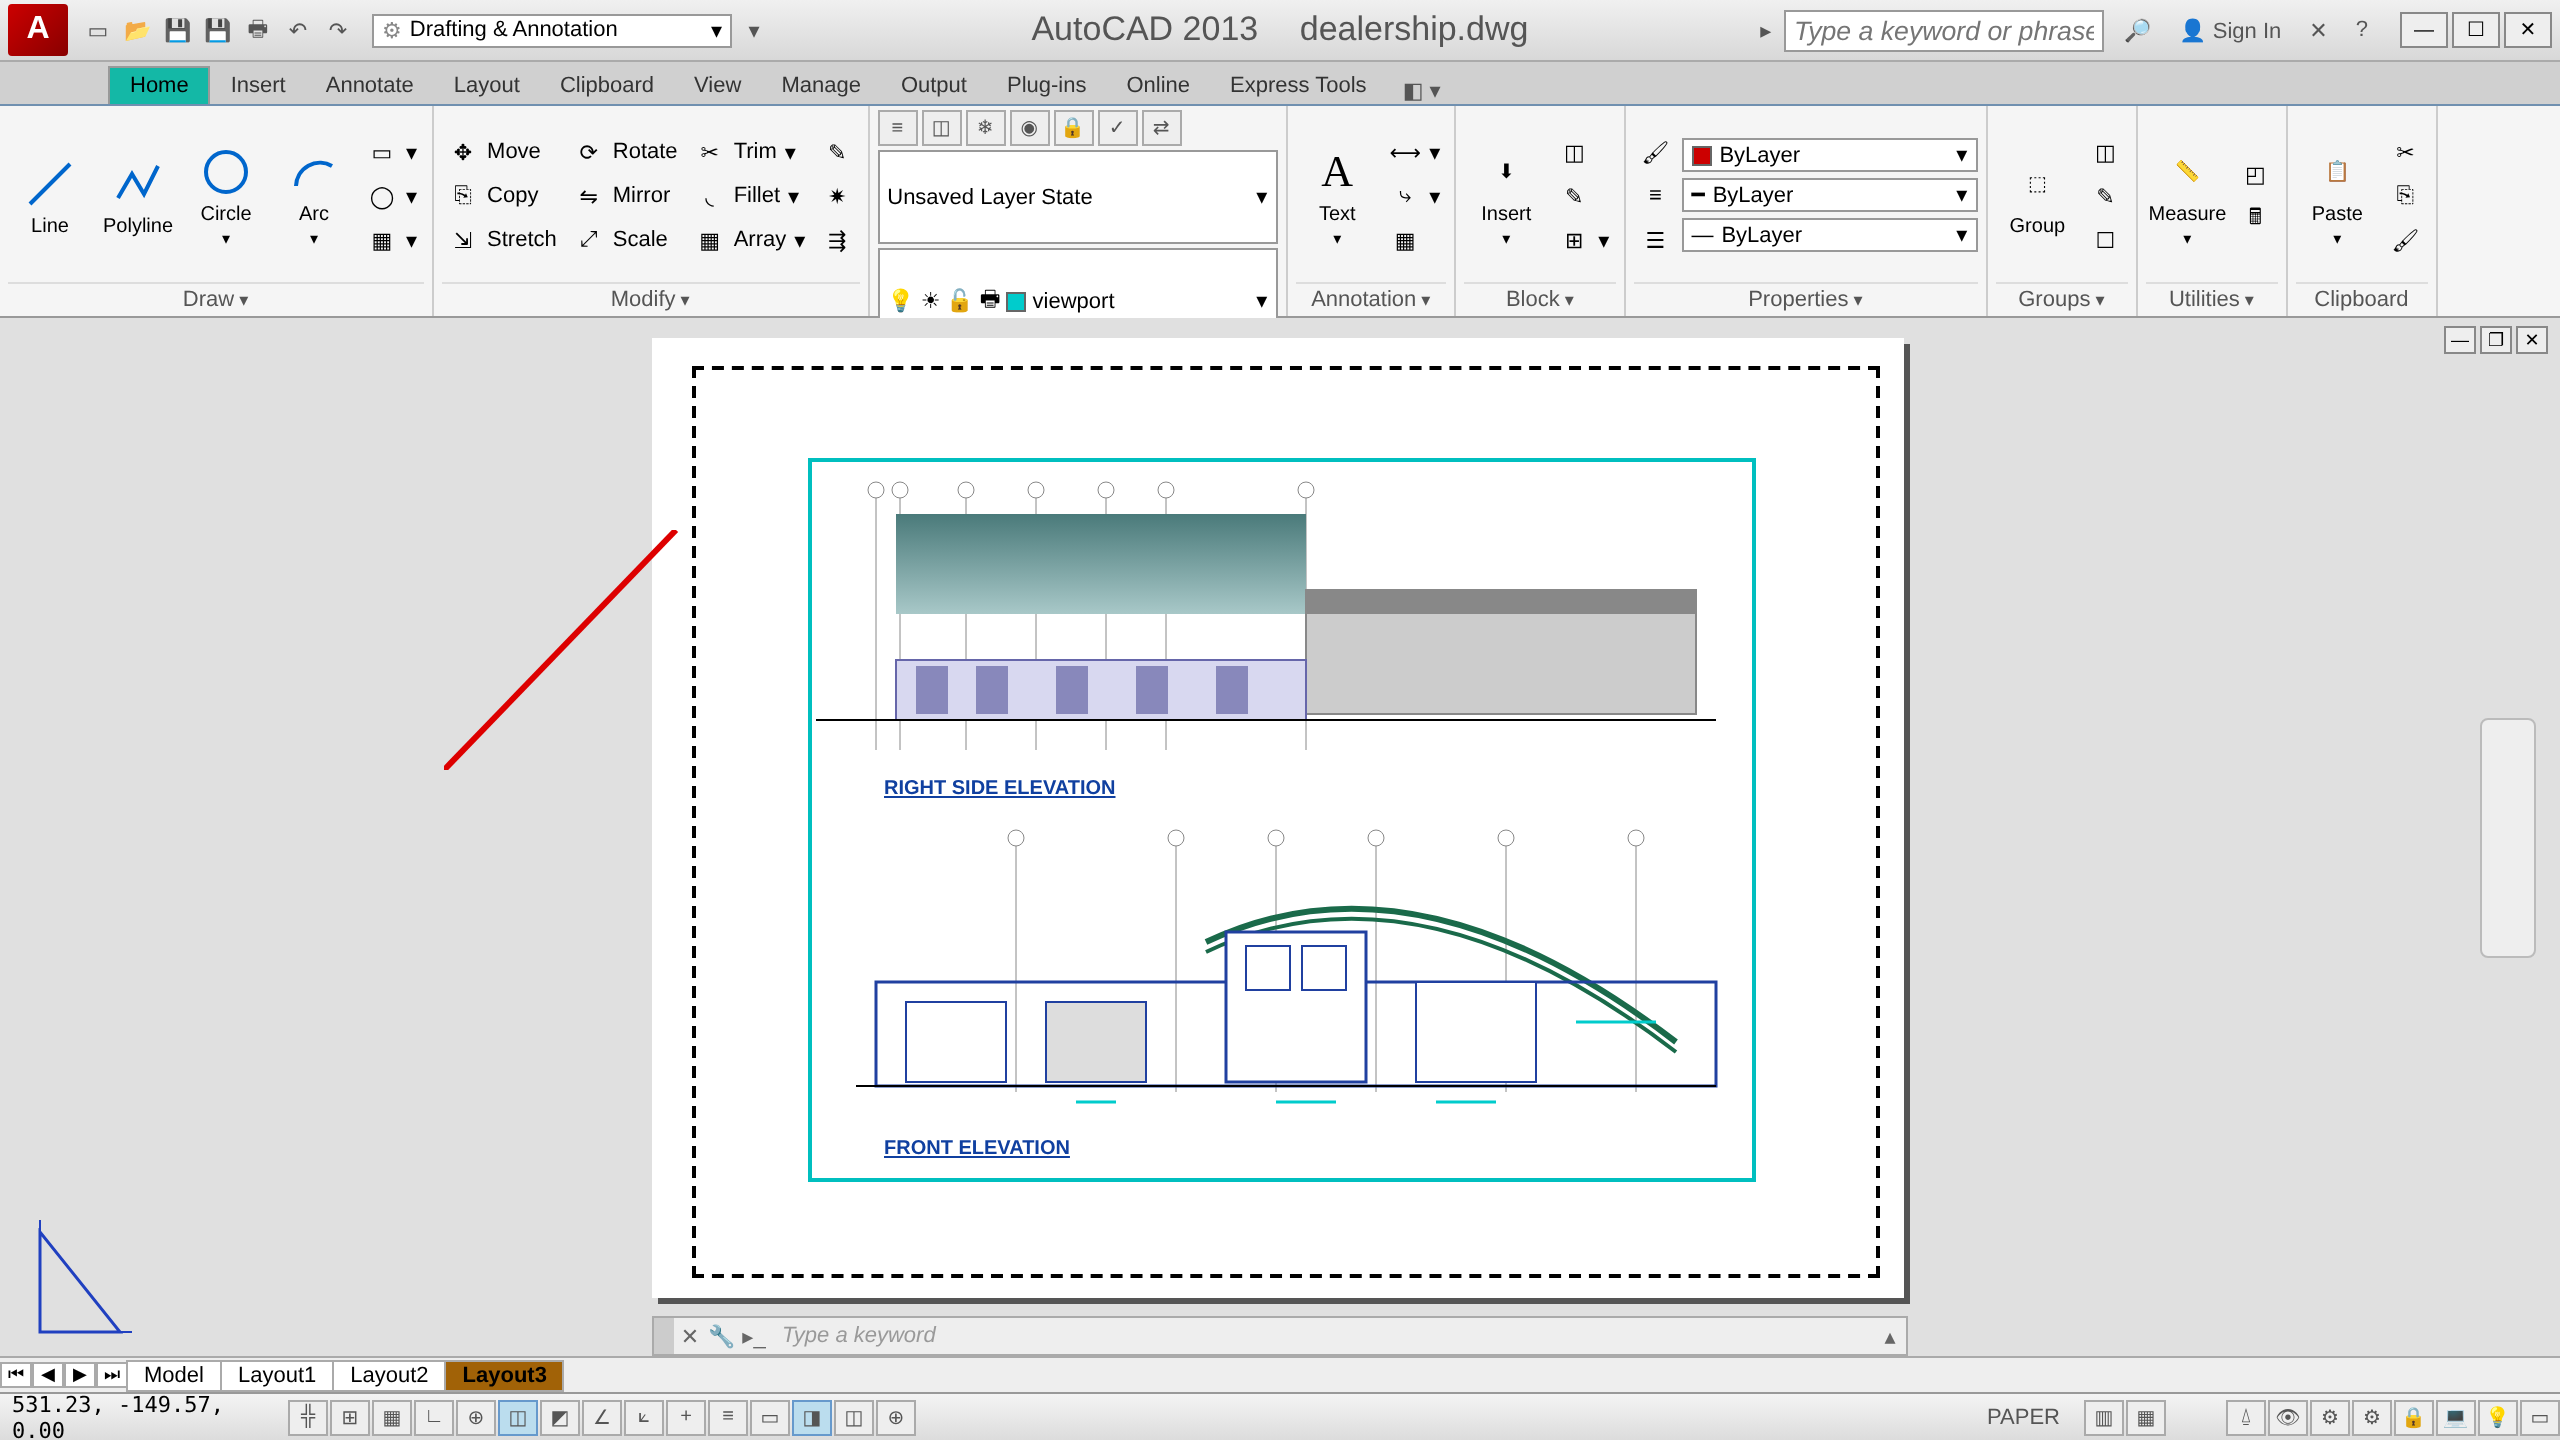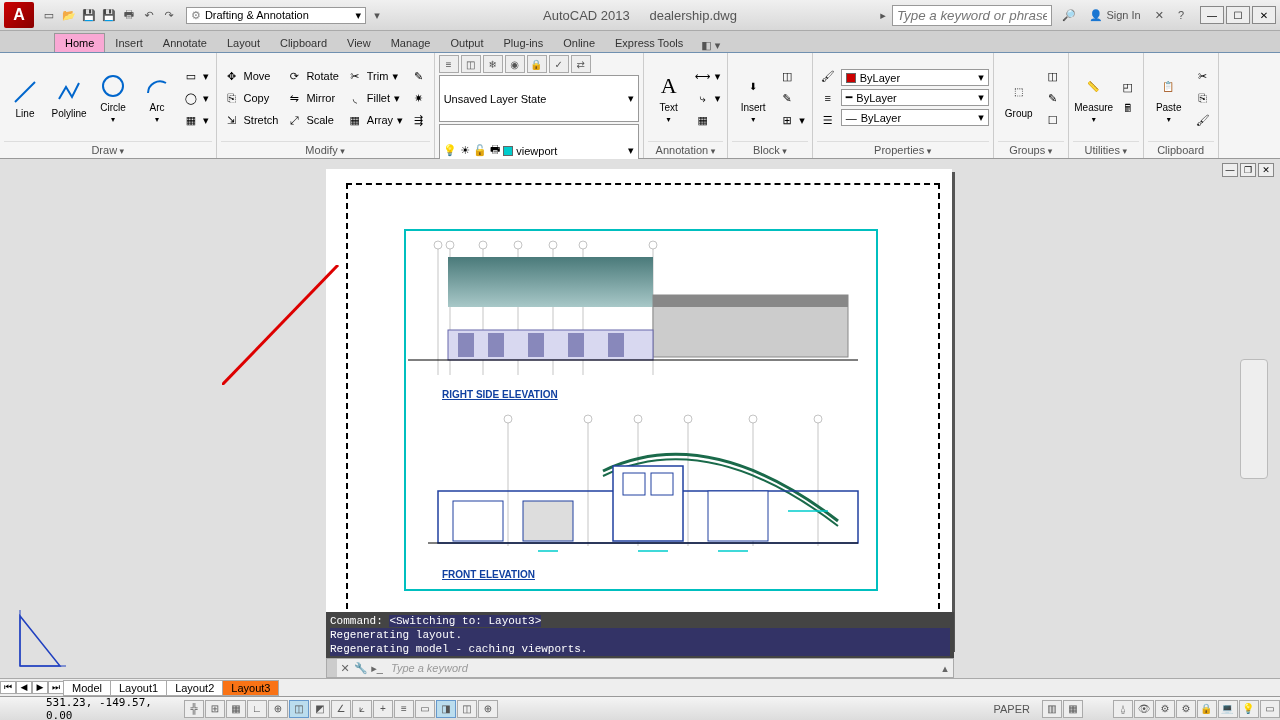--- a/index.html
+++ b/index.html
@@ -3,31 +3,31 @@
 <meta charset="utf-8">
 <style>
 * { box-sizing: border-box; margin: 0; padding: 0; }
 body { font-family: "Segoe UI", Tahoma, sans-serif; font-size: 11px; width: 1280px; height: 720px; overflow: hidden; background: #e8e8e8; }
 .title-bar { height: 31px; background: linear-gradient(#f0f0f0, #d8d8d8); display: flex; align-items: center; padding: 0 4px; border-bottom: 1px solid #aaa; }
 .app-logo { width: 30px; height: 26px; background: linear-gradient(135deg, #c00, #800); border-radius: 2px; display: flex; align-items: center; justify-content: center; color: #fff; font-weight: bold; font-size: 16px; margin-right: 6px; }
 .qat { display: flex; gap: 2px; align-items: center; }
 .qat-btn { width: 18px; height: 18px; display: flex; align-items: center; justify-content: center; color: #555; cursor: pointer; }
 .workspace-combo { margin-left: 8px; background: #fff; border: 1px solid #999; padding: 1px 4px; display: flex; align-items: center; gap: 4px; font-size: 11px; width: 180px; }
 .workspace-combo .gear { color: #888; }
-.app-title { flex: 1; text-align: center; font-size: 13px; color: #555; padding-left: 20px; }
+.app-title { flex: 1; text-align: center; font-size: 17px; color: #555; padding-left: 20px; }
 .app-title .fn { margin-left: 16px; }
 .search-box { width: 160px; background: #fff; border: 1px solid #999; padding: 2px 4px; color: #888; font-style: italic; margin-right: 6px; }
 .title-right { display: flex; align-items: center; gap: 6px; }
 .title-right .btn { padding: 1px 4px; color: #555; cursor: pointer; }
 .win-ctrl { display: flex; gap: 2px; margin-left: 12px; }
 .win-ctrl span { width: 24px; height: 18px; border: 1px solid #888; background: #eee; display: flex; align-items: center; justify-content: center; font-size: 10px; cursor: pointer; }
 
 .tab-bar { height: 22px; background: #d0d0d0; display: flex; align-items: flex-end; padding-left: 54px; border-bottom: 1px solid #7090b0; }
 .tab { padding: 3px 10px; font-size: 11px; color: #333; cursor: pointer; }
-.tab.active { background: #f9a8d4; border: 1px solid #999; border-bottom: none; color: #000; }
+.tab.active { background: #14b8a6; border: 1px solid #999; border-bottom: none; color: #000; }
 .tab-end { margin-left: 8px; color: #555; }
 
 .ribbon { height: 106px; background: #f5f5f5; display: flex; border-bottom: 1px solid #999; }
 .ribbon-panel { display: flex; flex-direction: column; border-right: 1px solid #ccc; padding: 2px 4px 0; }
 .panel-body { flex: 1; display: flex; align-items: center; gap: 2px; }
 .panel-title { text-align: center; font-size: 11px; color: #555; padding: 2px 0; border-top: 1px solid #ddd; }
 .panel-title .drop::after { content: " ▾"; font-size: 9px; }
 .big-btn { display: flex; flex-direction: column; align-items: center; justify-content: center; width: 42px; height: 72px; cursor: pointer; font-size: 10px; gap: 2px; }
 .big-btn .icon { width: 28px; height: 28px; display: flex; align-items: center; justify-content: center; }
 .small-stack { display: flex; flex-direction: column; gap: 2px; }
@@ -54,24 +54,24 @@
 .cmd-hist .hl { background: #336; }
 .cmd-input-row { display: flex; align-items: center; background: #eee; border: 1px solid #aaa; height: 20px; }
 .cmd-input-row .handle { width: 10px; background: #ccc; height: 100%; }
 .cmd-input-row .x { width: 16px; text-align: center; color: #666; cursor: pointer; }
 .cmd-input-row .cmd-in { flex: 1; padding: 0 6px; color: #999; font-style: italic; font-size: 11px; }
 
 .layout-tabs { height: 18px; background: #eee; display: flex; align-items: center; border-top: 1px solid #aaa; font-size: 11px; }
 .lt-nav { display: flex; }
 .lt-nav span { width: 16px; border: 1px solid #aaa; text-align: center; font-size: 9px; cursor: pointer; background: #fff;}
 .lt-tab { padding: 1px 8px; border: 1px solid #aaa; background: #fff; cursor: pointer; margin-left: -1px; }
-.lt-tab.active { background: #f97316; font-weight: normal; }
+.lt-tab.active { background: #a16207; font-weight: bold; }
 
 .status-bar { height: 24px; background: linear-gradient(#f4f4f4, #dcdcdc); display: flex; align-items: center; border-top: 1px solid #999; font-size: 11px; }
-.coords { width: 140px; padding-left: 6px; font-family: monospace; margin-left: 40px; }
+.coords { width: 140px; padding-left: 6px; font-family: monospace; }
 .sb-group { display: flex; gap: 1px; margin-left: 4px; }
 .sb-btn { width: 20px; height: 18px; border: 1px solid #aaa; background: #eee; display: flex; align-items: center; justify-content: center; font-size: 10px; color: #555; cursor: pointer; }
 .sb-btn.on { background: #bde; border-color: #69c; }
 .sb-spacer { flex: 1; }
 .sb-text { padding: 0 8px; color: #555; }
 
 svg { display: block; }
 </style>
 </head>
 <body>
@@ -475,25 +475,20 @@
       <line x1="0" y1="120" x2="116" y2="0" stroke="#d00" stroke-width="3"></line>
     </svg>
   <svg class="ucs" viewBox="0 0 56 64">
       <polygon points="6,58 6,8 46,58" fill="none" stroke="#2040c0" stroke-width="1.5"></polygon>
       <line x1="6" y1="58" x2="6" y2="2" stroke="#2040c0"></line>
       <line x1="6" y1="58" x2="52" y2="58" stroke="#2040c0"></line>
     </svg>
   <div class="nav-cube"></div>
 
   <div class="cmd-window">
-    <div class="cmd-hist">
-      <div><span>Command:   </span><span class="hl">&lt;Switching to: Layout3&gt;</span></div>
-      <div class="hl">Regenerating layout.</div>
-      <div class="hl">Regenerating model - caching viewports.</div>
-    </div>
     <div class="cmd-input-row">
       <span class="handle"></span>
       <span class="x">✕</span>
       <span class="x">🔧</span>
       <span class="x">▸_</span>
       <div class="cmd-in">Type a keyword</div>
       <span class="x">▴</span>
     </div>
   </div>
 </div>

